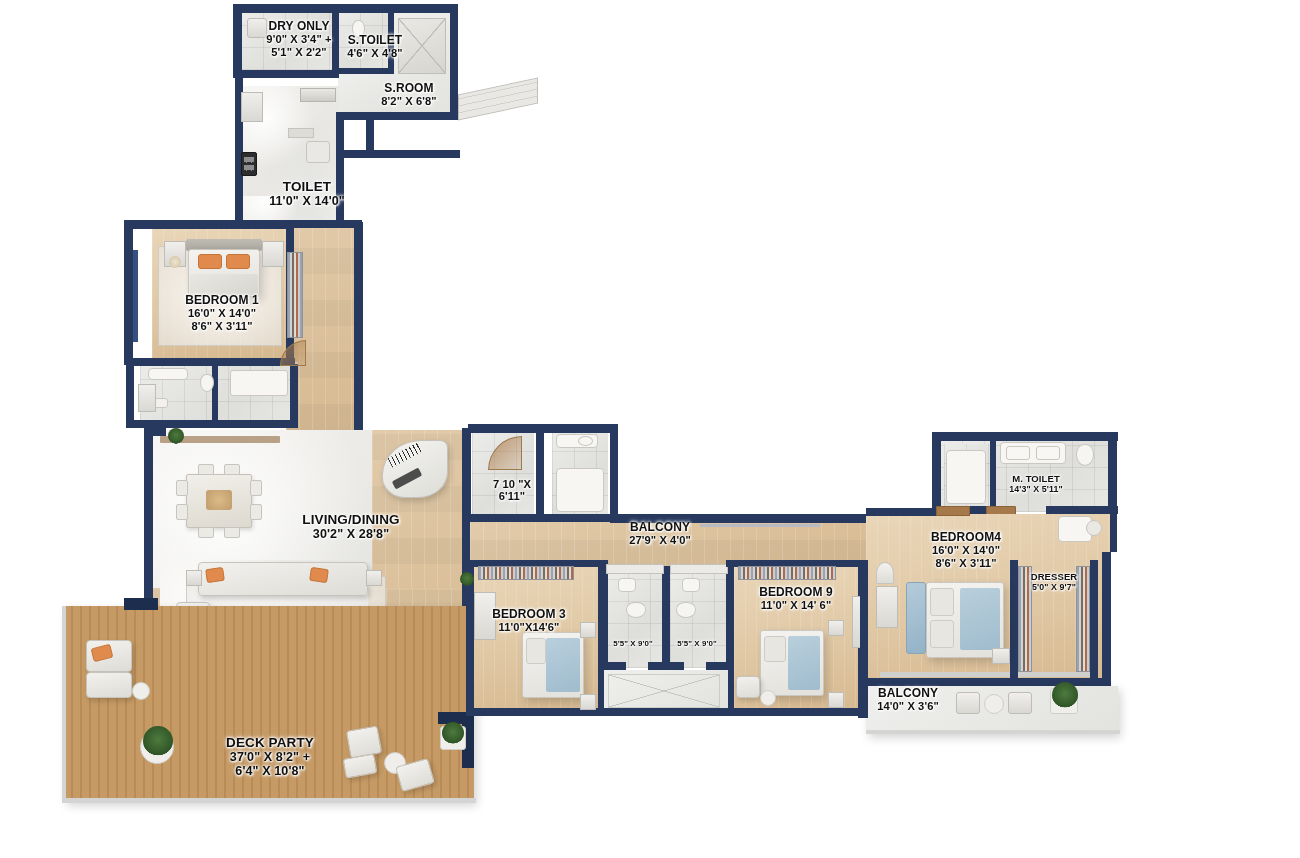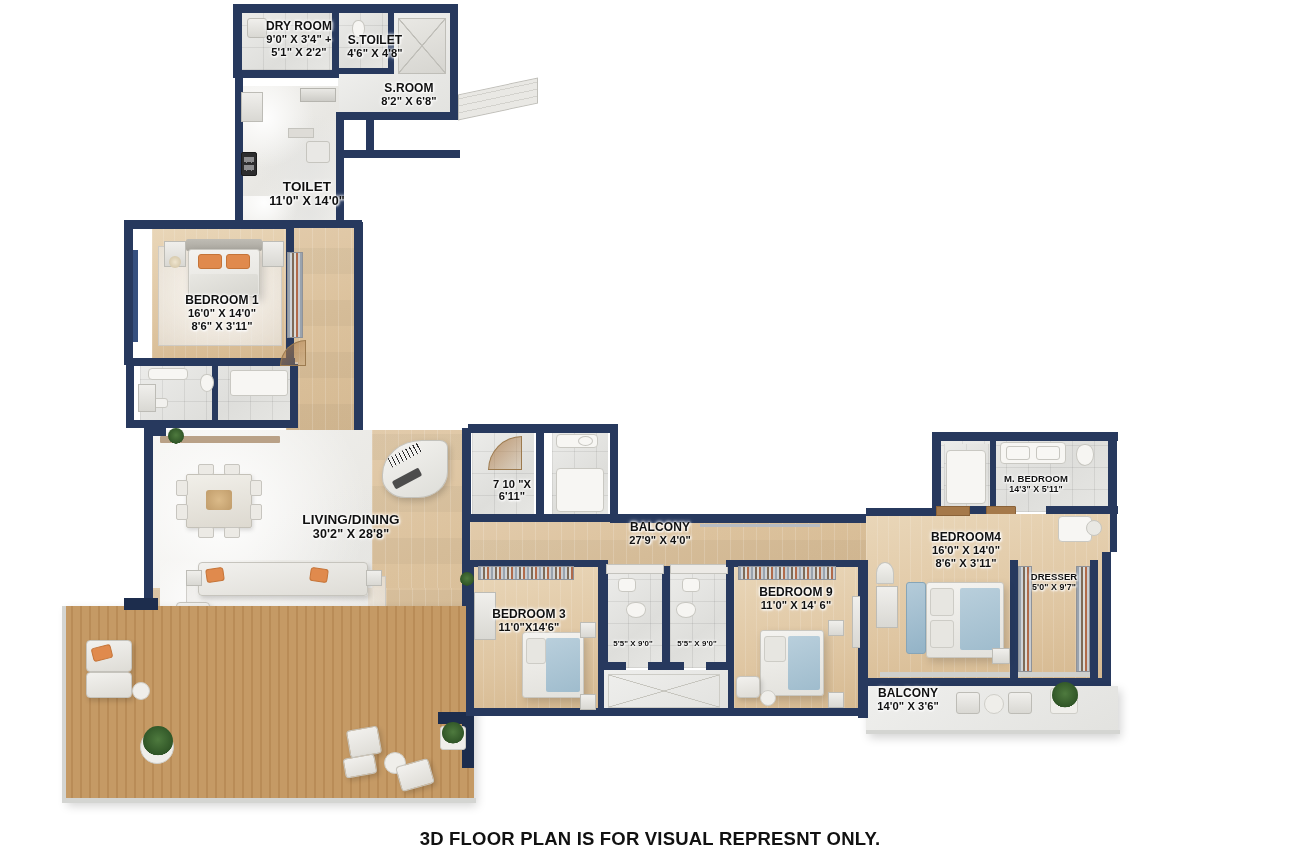--- a/index.html
+++ b/index.html
@@ -116,21 +116,21 @@
       radial-gradient(circle at 25% 22%,#8e8e90 0 3px,transparent 3px),
       radial-gradient(circle at 75% 22%,#8e8e90 0 3px,transparent 3px),
       radial-gradient(circle at 25% 72%,#8e8e90 0 3px,transparent 3px),
       radial-gradient(circle at 75% 72%,#8e8e90 0 3px,transparent 3px);"></div>
   <div class="fx cab" style="left:241px;top:92px;width:22px;height:30px;"></div>
   <div class="fx counter" style="left:300px;top:88px;width:36px;height:14px;"></div>
   <div class="fx" style="left:306px;top:141px;width:24px;height:22px;background:#e9e8e5;border:1px solid #c6c5bf;border-radius:3px;"></div>
   <div class="fx" style="left:288px;top:128px;width:26px;height:10px;background:#dedcd7;border:1px solid #c4c3bd;"></div>
 
   <div class="label l-md" style="left:240px;top:20px;width:118px;">
-    <span>DRY ROOM</span>
+    <span>DRY ONLY</span>
     <span class="dim">9'0" X 3'4" +</span>
     <span class="dim">5'1" X 2'2"</span>
   </div>
   <div class="label l-md" style="left:330px;top:34px;width:90px;">
     <span>S.TOILET</span>
     <span class="dim">4'6" X 4'8"</span>
   </div>
   <div class="label l-md" style="left:364px;top:82px;width:90px;">
     <span>S.ROOM</span>
     <span class="dim">8'2" X 6'8"</span>
@@ -244,20 +244,25 @@
   <div class="fx pot" style="left:132px;top:682px;width:18px;height:18px;"></div>
   <div class="fx pot" style="left:140px;top:730px;width:34px;height:34px;"></div>
   <div class="fx plant" style="left:143px;top:726px;width:30px;height:30px;"></div>
   <div class="fx sofa" style="left:348px;top:728px;width:32px;height:28px;transform:rotate(-10deg);"></div>
   <div class="fx sofa" style="left:344px;top:756px;width:32px;height:20px;transform:rotate(-10deg);"></div>
   <div class="fx pot" style="left:384px;top:752px;width:22px;height:22px;"></div>
   <div class="fx sofa" style="left:398px;top:762px;width:34px;height:26px;transform:rotate(-16deg);"></div>
   <div class="fx pot" style="left:440px;top:726px;width:26px;height:24px;border-radius:3px;"></div>
   <div class="fx plant" style="left:442px;top:722px;width:22px;height:22px;"></div>
 
+  <div class="label l-lg" style="left:204px;top:735px;width:132px;">
+    <span>DECK PARTY</span>
+    <span class="dim">37'0" X 8'2" +</span>
+    <span class="dim">6'4" X 10'8"</span>
+  </div>
 
   <div class="room f-tile" style="left:472px;top:432px;width:62px;height:86px;"></div>
   <div class="room f-tile" style="left:552px;top:432px;width:56px;height:86px;"></div>
   <div class="wall" style="left:468px;top:424px;width:150px;height:9px;"></div>
   <div class="wall" style="left:536px;top:424px;width:8px;height:56px;"></div>
   <div class="wall" style="left:536px;top:480px;width:8px;height:42px;"></div>
   <div class="wall" style="left:610px;top:424px;width:8px;height:98px;"></div>
   <div class="wall" style="left:468px;top:514px;width:150px;height:9px;"></div>
   <div class="fx door" style="left:488px;top:436px;width:34px;height:34px;"></div>
   <div class="fx basin" style="left:556px;top:434px;width:42px;height:14px;"></div>
@@ -353,21 +358,21 @@
   <div class="wall" style="left:990px;top:440px;width:6px;height:66px;"></div>
   <div class="wall" style="left:1046px;top:506px;width:72px;height:8px;"></div>
   <div class="fx basin" style="left:1000px;top:442px;width:66px;height:22px;"></div>
   <div class="fx" style="left:1006px;top:446px;width:24px;height:14px;background:#f8f7f4;border:1px solid #c8c7c1;border-radius:3px;"></div>
   <div class="fx" style="left:1036px;top:446px;width:24px;height:14px;background:#f8f7f4;border:1px solid #c8c7c1;border-radius:3px;"></div>
   <div class="fx wc" style="left:1076px;top:444px;width:18px;height:22px;"></div>
   <div class="fx basin" style="left:946px;top:450px;width:40px;height:54px;"></div>
   <div class="fx" style="left:986px;top:506px;width:30px;height:10px;background:#a5794a;border:1px solid #8a6238;border-radius:1px;"></div>
 
   <div class="label l-sm" style="left:990px;top:474px;width:92px;">
-    <span>M. BEDROOM</span>
+    <span>M. TOILET</span>
     <span class="dim">14'3" X 5'11"</span>
   </div>
 
   <div class="room f-wood2" style="left:866px;top:514px;width:244px;height:172px;"></div>
   <div class="wall" style="left:866px;top:508px;width:70px;height:8px;"></div>
   <div class="wall" style="left:860px;top:560px;width:8px;height:124px;"></div>
   <div class="wall" style="left:866px;top:678px;width:244px;height:9px;"></div>
   <div class="wall" style="left:1102px;top:552px;width:9px;height:134px;"></div>
   <div class="wall lt" style="left:880px;top:672px;width:210px;height:5px;background:#cfd0cd;"></div>
 
@@ -405,15 +410,14 @@
   <div class="fx pot" style="left:984px;top:694px;width:20px;height:20px;"></div>
   <div class="fx cab" style="left:1008px;top:692px;width:24px;height:22px;border-radius:3px;"></div>
   <div class="fx pot" style="left:1050px;top:688px;width:28px;height:26px;border-radius:3px;"></div>
   <div class="fx plant" style="left:1052px;top:682px;width:26px;height:26px;"></div>
 
   <div class="label l-md" style="left:862px;top:687px;width:92px;">
     <span>BALCONY</span>
     <span class="dim">14'0" X 3'6"</span>
   </div>
 
-  <div class="footer">3D FLOOR PLAN IS FOR VISUAL REPRESNT ONLY.</div>
 
 </div>
 
 </body></html>

